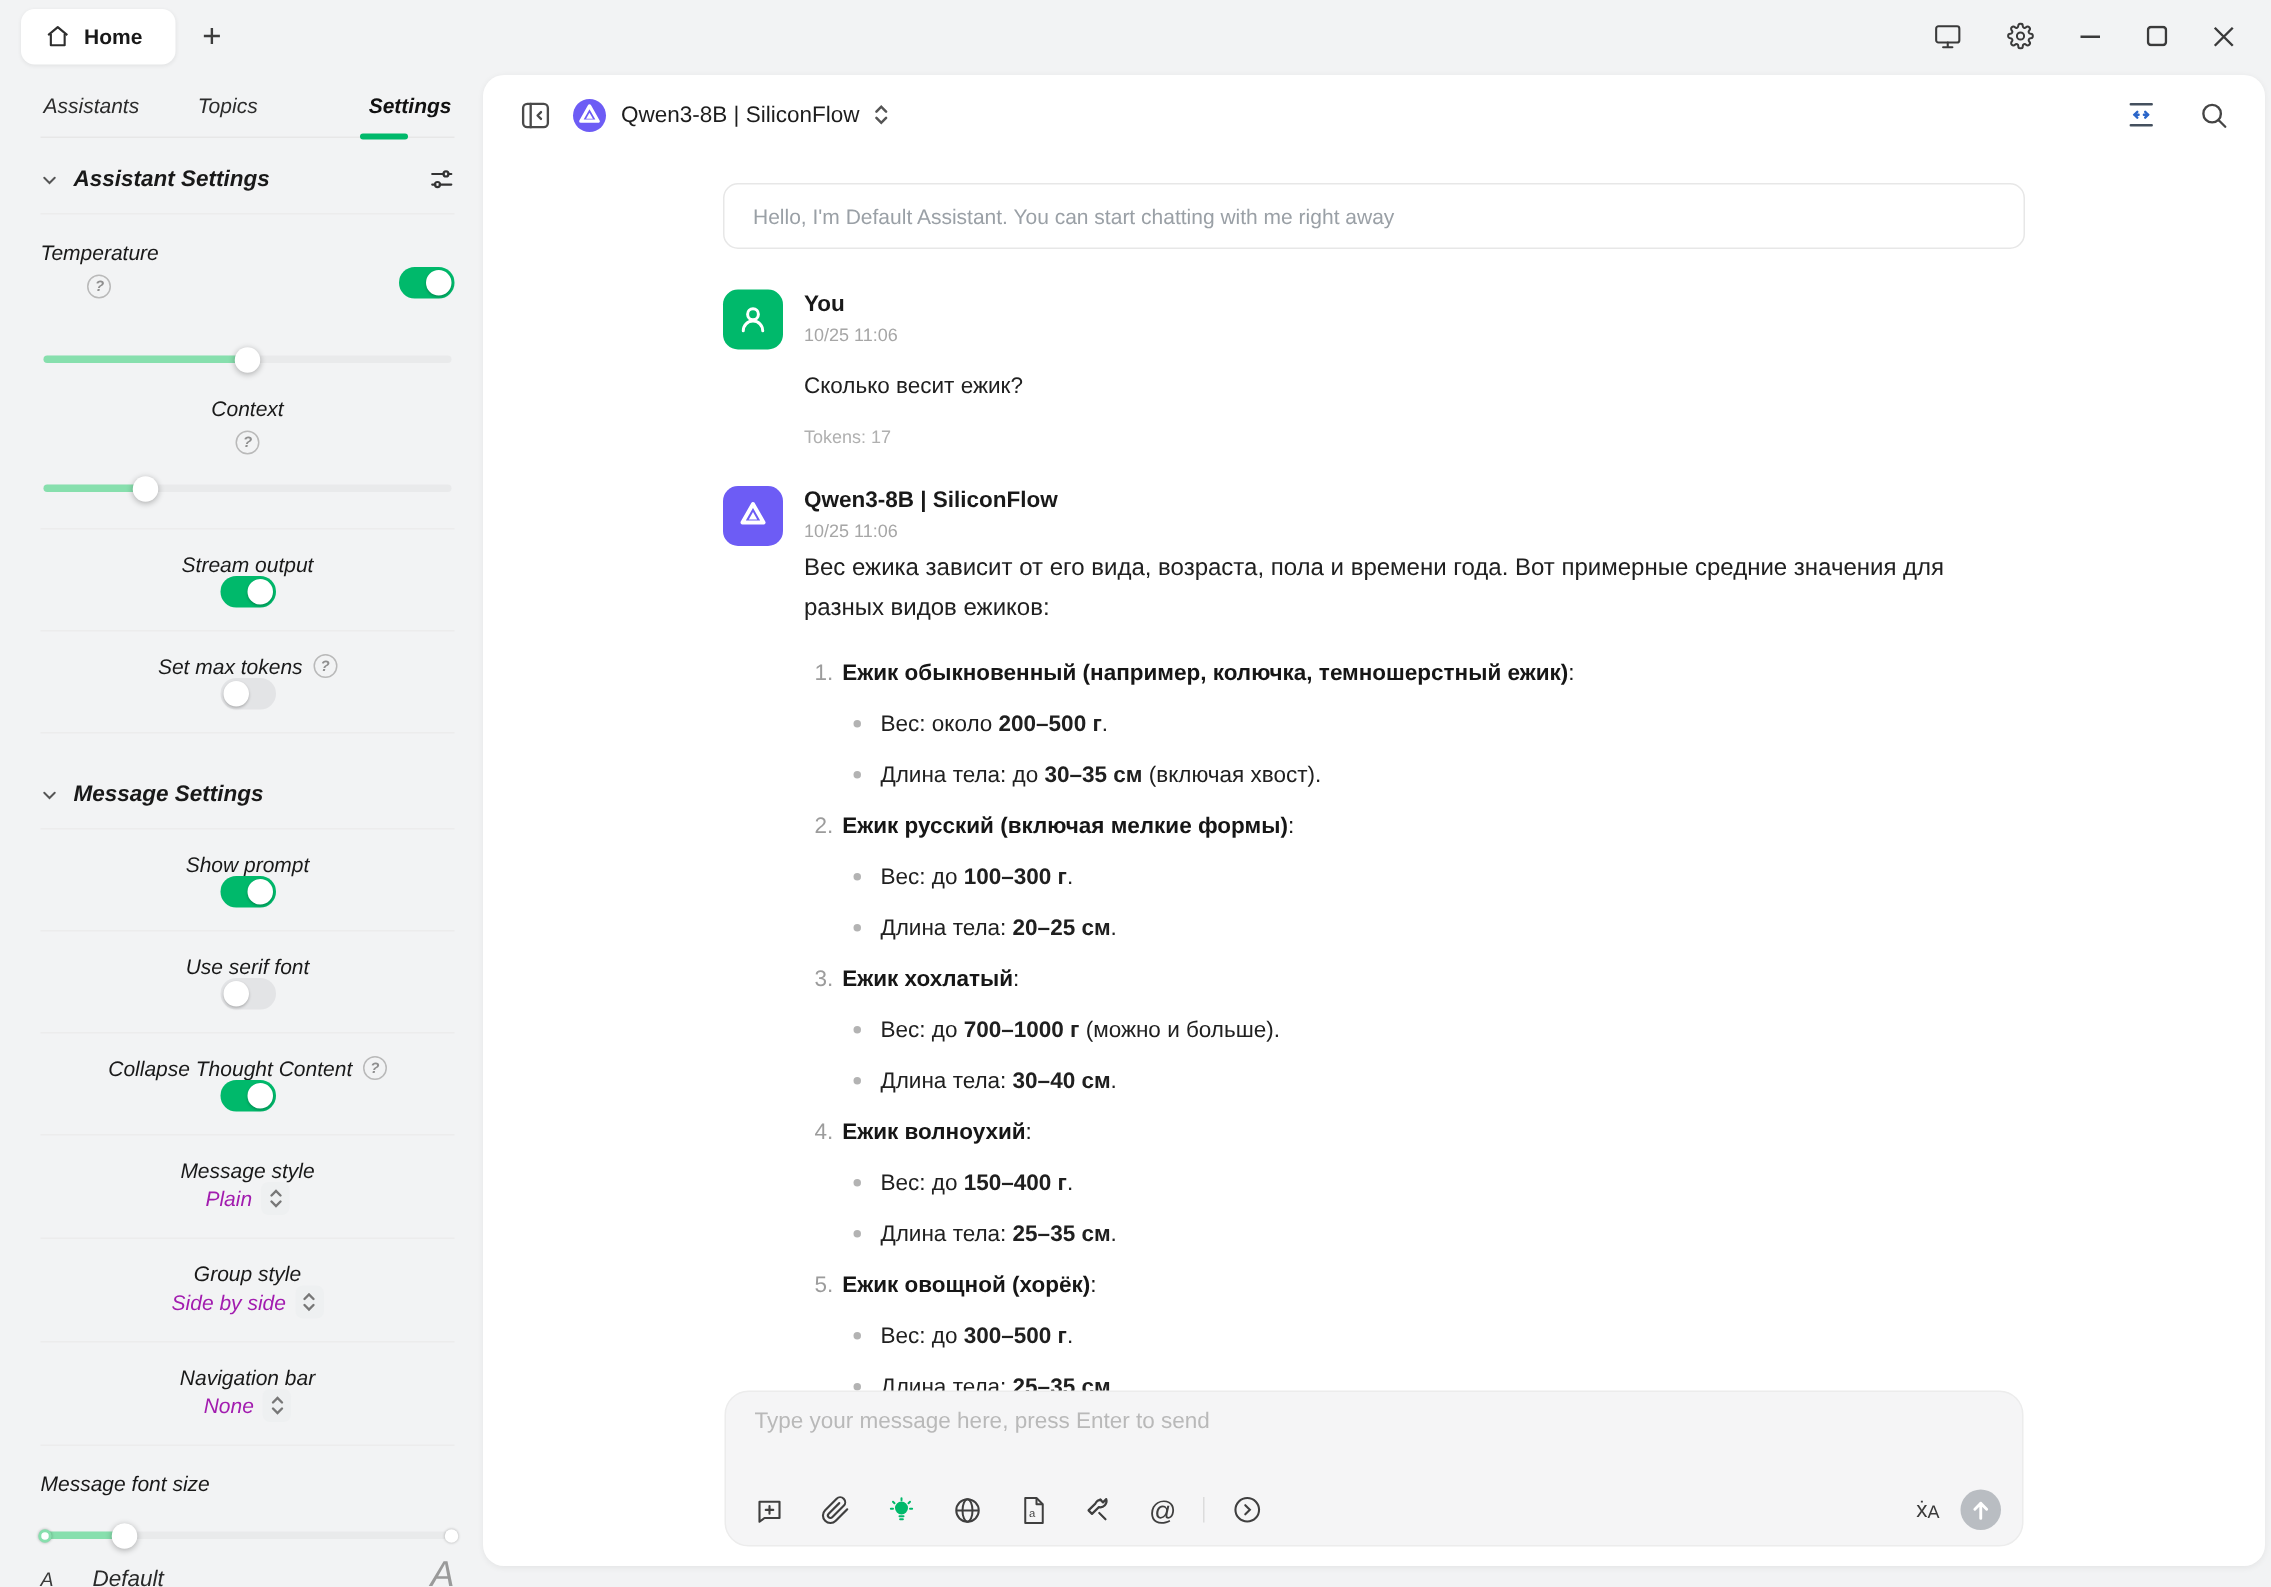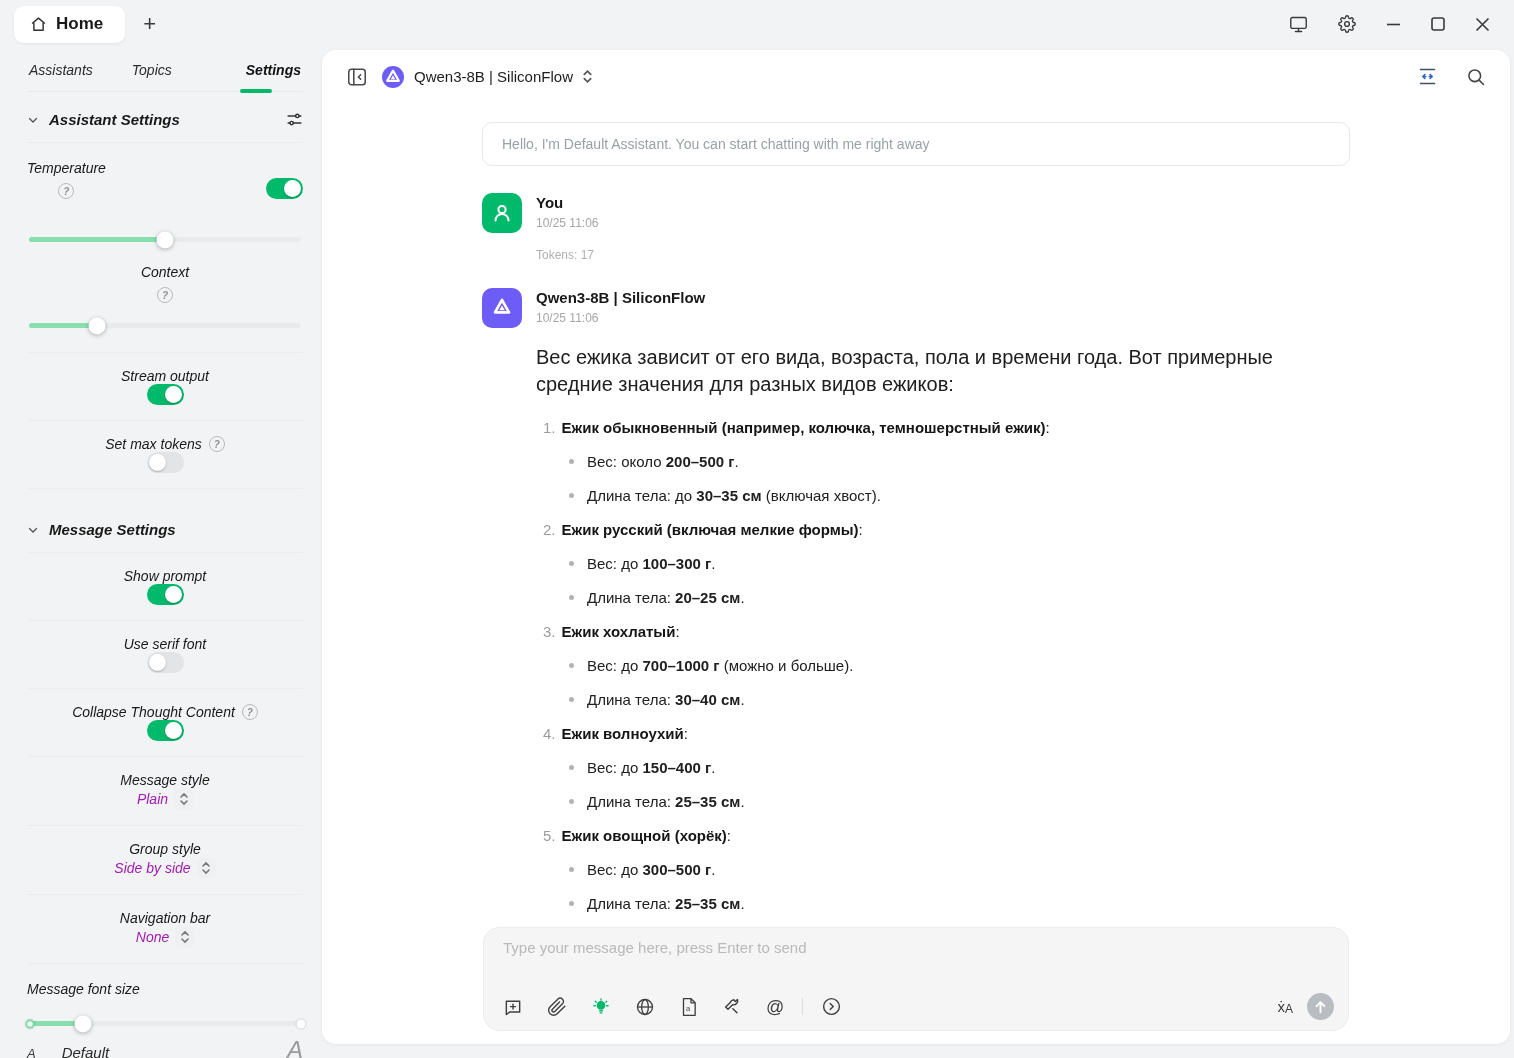--- a/index.html
+++ b/index.html
@@ -2,21 +2,21 @@
 <html><head>
 <meta charset="utf-8">
 <style>
   * { margin:0; padding:0; box-sizing:border-box; }
   html,body { width:1514px; height:1058px; overflow:hidden;
     font-family:"Liberation Sans", sans-serif; background:#f2f3f4; color:#191919; }
 
   
   .topbar { height:48px; display:flex; align-items:center; padding:0 14px; }
   .home-tab { display:flex; align-items:center; gap:9px; background:#fff; border-radius:9px;
-    height:37px; padding:0 22px 0 16px; box-shadow:0 1px 3px rgba(0,0,0,.07); font-size:17px; font-weight:700; }
+    height:37px; padding:0 22px 0 16px; box-shadow:0 1px 3px rgba(0,0,0,.07); font-size:14px; font-weight:700; }
   .newtab { margin-left:18px; font-size:22px; color:#3c3c3c; line-height:1; cursor:default; }
   .winctrls { margin-left:auto; display:flex; align-items:center; gap:30px; padding-right:10px; color:#3a3a3a; }
   .winctrls svg, .winctrls span { display:block; }
 
   
   .app { display:flex; height:1010px; }
   .sidebar { width:322px; flex:none; padding:0 19px 0 27px;font-style:italic; }
   .chatcard { flex:1; background:#fff; border-radius:14px; margin:2px 4px 14px 0;
     box-shadow:0 1px 4px rgba(0,0,0,.06); position:relative; overflow:hidden; }
 
@@ -86,21 +86,21 @@
   .avatar { width:40px; height:40px; border-radius:10px; flex:none; display:flex;
     align-items:center; justify-content:center; }
   .avatar.green { background:#00b96b; }
   .avatar.purple { background:#6d5cf5; }
   .msg-body { flex:1; min-width:0; }
   .msg-name { font-size:15px; font-weight:700; padding-top:1px; }
   .msg-time { font-size:12px; color:#a6a6a6; margin-top:5px; }
   .msg-text { font-size:15px; color:#202020; margin-top:19px; }
   .msg-tokens { font-size:12px; color:#b0b0b0; margin-top:18px; }
 
-  .bot-intro { font-size:20px; line-height:27px; margin-top:19px; max-width:782px; color:#202020; }
+  .bot-intro { font-size:16px; line-height:27px; margin-top:4px; max-width:782px; color:#202020; }
   .hlist { margin-top:19px; }
   .hitem-title { font-size:15px; margin-top:13px; line-height:21px; padding-left:7px; }
   .hitem-title .num { color:#9c9c9c; margin-right:6px; }
   .hitem-title b { font-weight:700; color:#161616; }
   .hbullet { display:flex; align-items:center; font-size:15px; line-height:21px;
     margin-top:13px; padding-left:33px; color:#202020; }
   .hbullet .dot { width:5px; height:5px; border-radius:50%; background:#b3b3b3; margin-right:13px; flex:none; }
   .hbullet b { font-weight:700; }
 
   .inputbox { position:absolute; left:50%; transform:translateX(-50%); bottom:13px; width:866px; height:104px;
@@ -374,20 +374,21 @@
         <div class="msg user">
           <div class="avatar green">
             <svg width="24" height="24" viewBox="0 0 24 24" fill="none" stroke="#fff" stroke-width="2" stroke-linecap="round">
                 <circle cx="12" cy="8.5" r="3.6"></circle>
                 <path d="M5.5 19.5a6.5 6.5 0 0 1 13 0"></path>
               </svg>
           </div>
           <div class="msg-body">
             <div class="msg-name">You</div>
             <div class="msg-time">10/25 11:06</div>
+            <div class="msg-text">Сколько весит ежик?</div>
             <div class="msg-tokens">Tokens: 17</div>
           </div>
         </div>
 
         <div class="msg bot">
           <div class="avatar purple">
             <svg width="26" height="26" viewBox="0 0 24 24" fill="none">
                 <path d="M12 4.6L18.5 16H5.5Z" stroke="#fff" stroke-width="2.4" stroke-linejoin="round"></path>
                 <path d="M12 9.6l2.6 4.5H9.4z" fill="#fff"></path>
               </svg>

